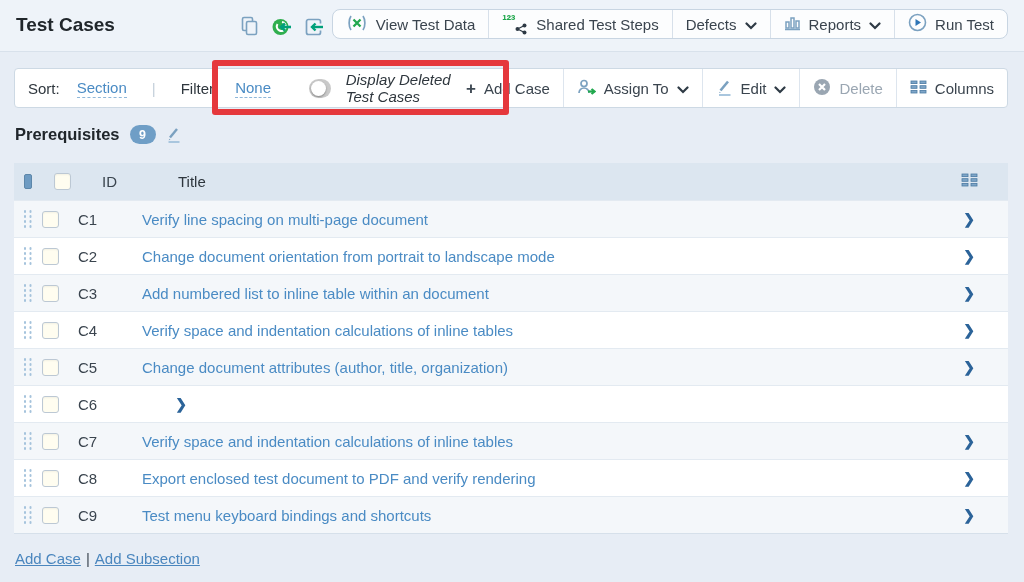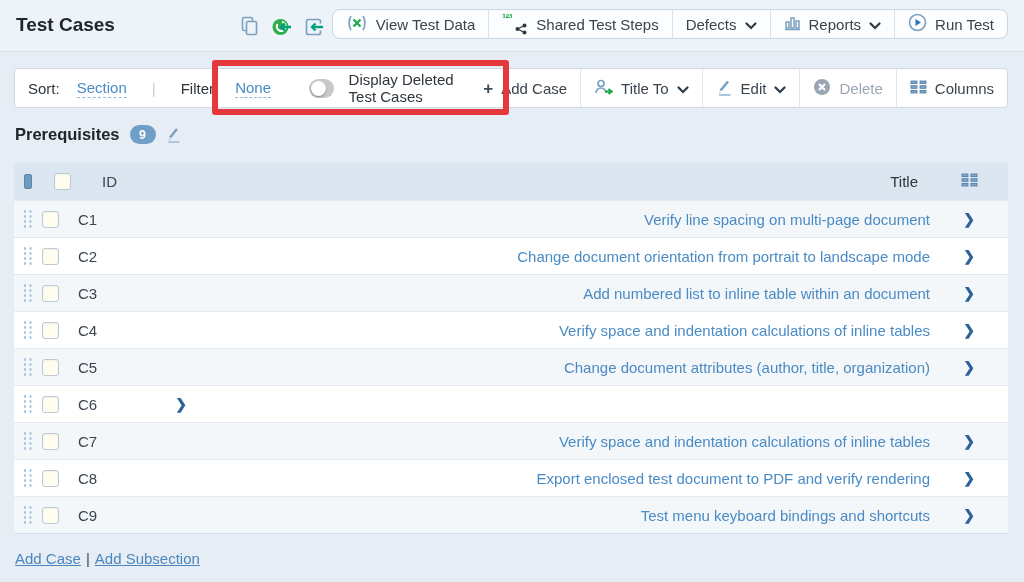--- a/index.html
+++ b/index.html
@@ -29,33 +29,33 @@
     display:flex; align-items:stretch;
     background:#fcfdfe; border:1px solid #c8d5e2; border-radius:8px;
   }
   .hdr-btn {
     display:flex; align-items:center; gap:8px; padding:0 13px;
     font-size:15px; color:#3a444e; border-left:1px solid #d7e0ea; cursor:pointer;
     white-space:nowrap;
   }
   .hdr-btn:first-child { border-left:none; }
   .sts-ic { position:relative; width:26px; height:21px; }
-  .sts-ic b { position:absolute; left:0; top:-2px; font-size:11px; color:#21a84e; font-weight:bold; letter-spacing:-0.5px;}
+  .sts-ic b { position:absolute; left:0; top:-2px; font-size:14px; color:#21a84e; font-weight:bold; letter-spacing:-0.5px;}
   .sts-ic svg { position:absolute; right:1px; bottom:0; }
   
   .toolbar {
     position:absolute; left:14px; top:68px; width:994px; height:40px;
     background:#ffffff; border:1px solid #cdd9e4; border-radius:4px;
     display:flex; align-items:center; font-size:15px;
   }
   .tb-left { display:flex; align-items:center; padding-left:13px; gap:17px; }
   .tb-label { color:#2e363d; }
   .tb-link { color:#4a8bc4; border-bottom:1px dashed #8fb8da; cursor:pointer; padding-bottom:1px;text-align:center;}
   .tb-divider { color:#c4d0da; margin:0 8px; }
-  .toggle-wrap { display:flex; align-items:center; gap:15px; margin-left:38px; }
+  .toggle-wrap { display:flex; align-items:center; gap:15px; margin-left:38px;font-style:italic; }
   .toggle { width:37px; height:19px; border-radius:10px; background:#c9c9c9; position:relative; cursor:pointer; }
   .toggle .knob { position:absolute; left:2px; top:2px; width:15px; height:15px; border-radius:50%; background:#fff; box-shadow:0 1px 2px rgba(0,0,0,.35); }
   .toggle-label { color:#2e363d; }
   .tb-right { margin-left:auto; display:flex; align-items:stretch; height:100%; }
   .tb-btn {
     display:flex; align-items:center; gap:8px; padding:0 13px;
     border-left:1px solid #dde5ee; cursor:pointer; white-space:nowrap; color:#3a444e;
   }
   .tb-btn.disabled { color:#9aa6b2; cursor:default; }
   .plus-glyph { font-size:17px; font-weight:bold; color:#3f4a54; line-height:1; }
@@ -80,21 +80,21 @@
     font-size:15px; color:#2e363d;gap:12px;
   }
   .trow {
     height:37px; display:flex; align-items:center; font-size:15px;
     border-top:1px solid #e3eaf1; background:#ffffff;
   }
   .trow.alt { background:#f4f7fa; }
   .c-grip { width:28px; display:flex; justify-content:center; }
   .c-check { width:36px; display:flex; }
   .c-id { width:64px; color:#3a444e; }
-  .c-title { flex:1;text-align:right; }
+  .c-title { flex:1; }
   .c-title a { color:#4a8bc4; text-decoration:none; cursor:pointer; }
   .c-end { width:78px; display:flex; justify-content:center; align-items:center; }
   .chev { color:#2b6399; font-size:14px; font-weight:bold; cursor:pointer; }
   .cbx {
     width:17px; height:17px; border:1px solid #bcc8d4; border-radius:3px;
     background:#fffdf0; box-shadow: inset 0 1px 2px rgba(0,0,0,0.05); cursor:pointer;
   }
   .grip { width:9px; height:18px; position:relative; cursor:grab; }
   .grip i {
     position:absolute; left:0; top:0; display:block; width:2.6px; height:2.6px; border-radius:50%;
@@ -234,21 +234,21 @@
     </div>
     <div class="tb-btn">
       <span>
         <svg width="19" height="18" viewBox="0 0 19 18">
             <circle cx="7" cy="5.5" r="3" fill="none" stroke="#7ba1c0" stroke-width="1.7"></circle>
             <path d="M2 15 a5 5 0 0 1 10 0" fill="none" stroke="#7ba1c0" stroke-width="1.7"></path>
             <path d="M11 13.5 H17" stroke="#21a84e" stroke-width="2.2"></path>
             <path d="M14.5 11 L17.5 13.5 L14.5 16" fill="none" stroke="#21a84e" stroke-width="2.2"></path>
           </svg>
       </span>
-      <span>Title To</span>
+      <span>Assign To</span>
       <span>
         <svg width="12" height="8" viewBox="0 0 12 8">
             <polyline points="1.5,1.5 6,6 10.5,1.5" fill="none" stroke="#2e3a45" stroke-width="2.2" stroke-linecap="round"></polyline>
           </svg>
       </span>
     </div>
     <div class="tb-btn">
       <span>
         <svg width="17" height="18" viewBox="0 0 17 18">
             <path d="M4.5 12.5 L12 3.5" stroke="#7ba1c0" stroke-width="2.6"></path>

